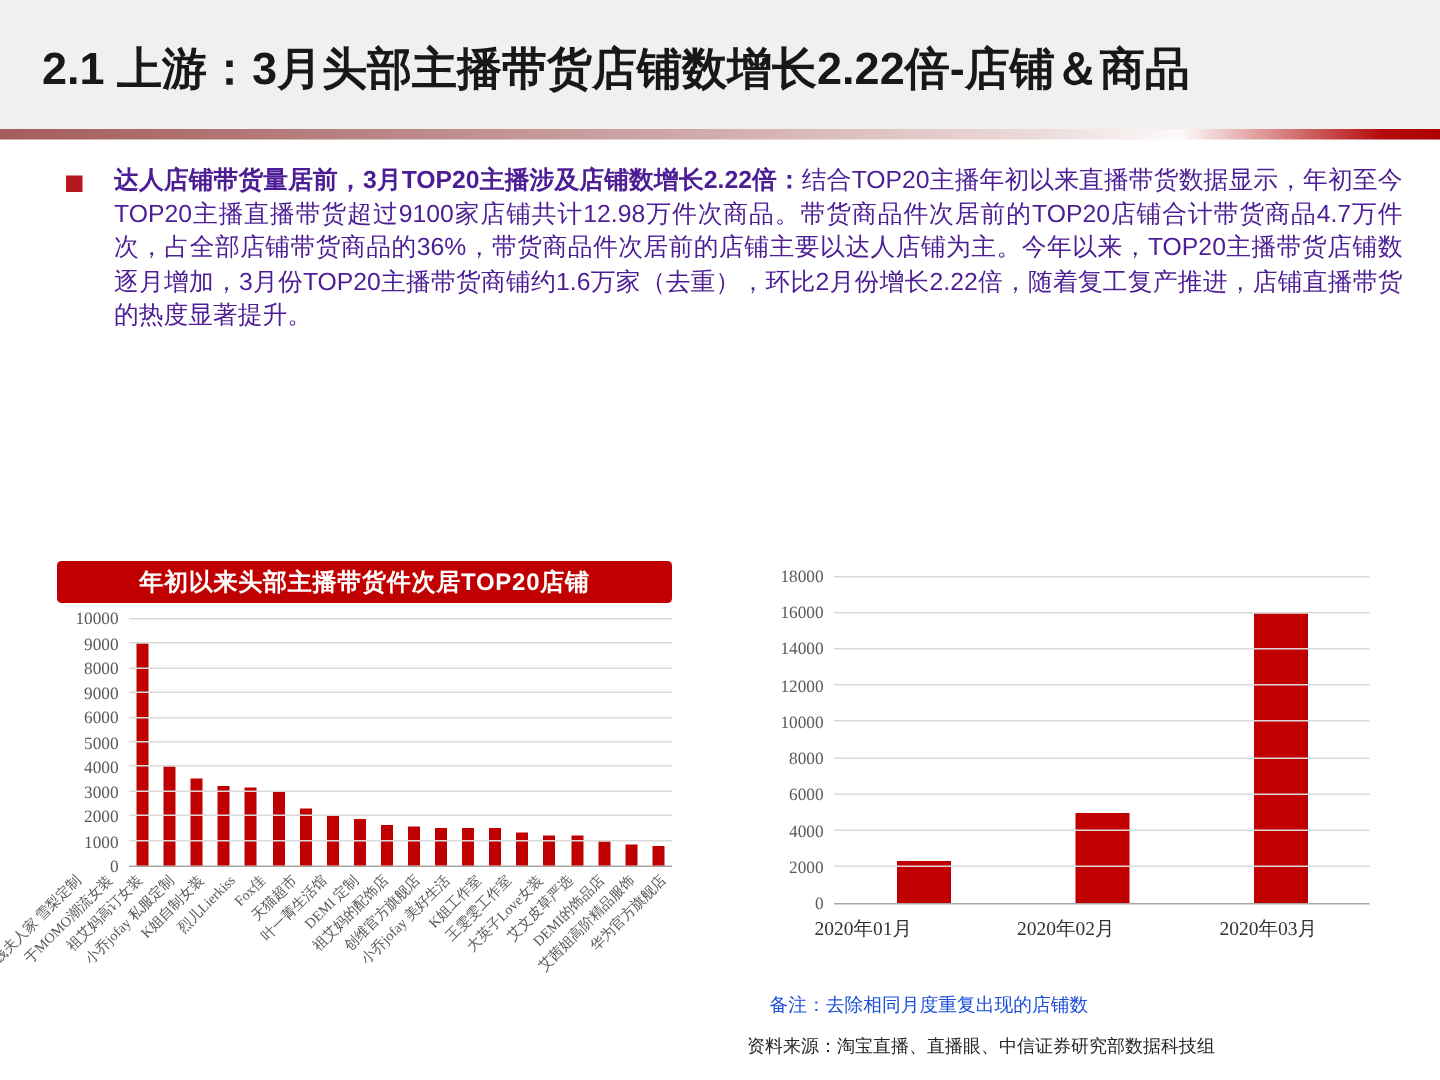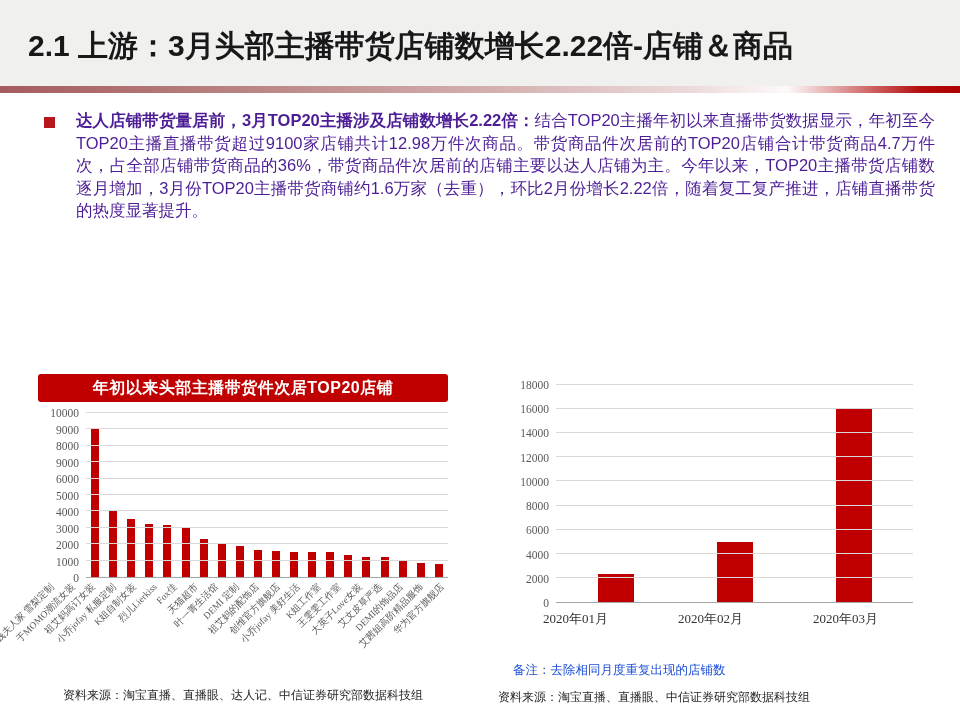--- a/index.html
+++ b/index.html
@@ -250,17 +250,16 @@
           <div class="gridline" style="bottom: 100%;"></div>
         </div>
     </div>
     <div class="xlabels-flat">
         <div class="xlab-flat">2020年01月</div>
         <div class="xlab-flat">2020年02月</div>
         <div class="xlab-flat">2020年03月</div>
       </div>
   </div>
 
-  <div class="src-left">资料来源：淘宝直播、直播眼、达人记、中信证券研究部数据科技组</div>
   <div class="note-right">备注：去除相同月度重复出现的店铺数</div>
   <div class="src-right">资料来源：淘宝直播、直播眼、中信证券研究部数据科技组</div>
 
 </div>
 
 </body></html>

